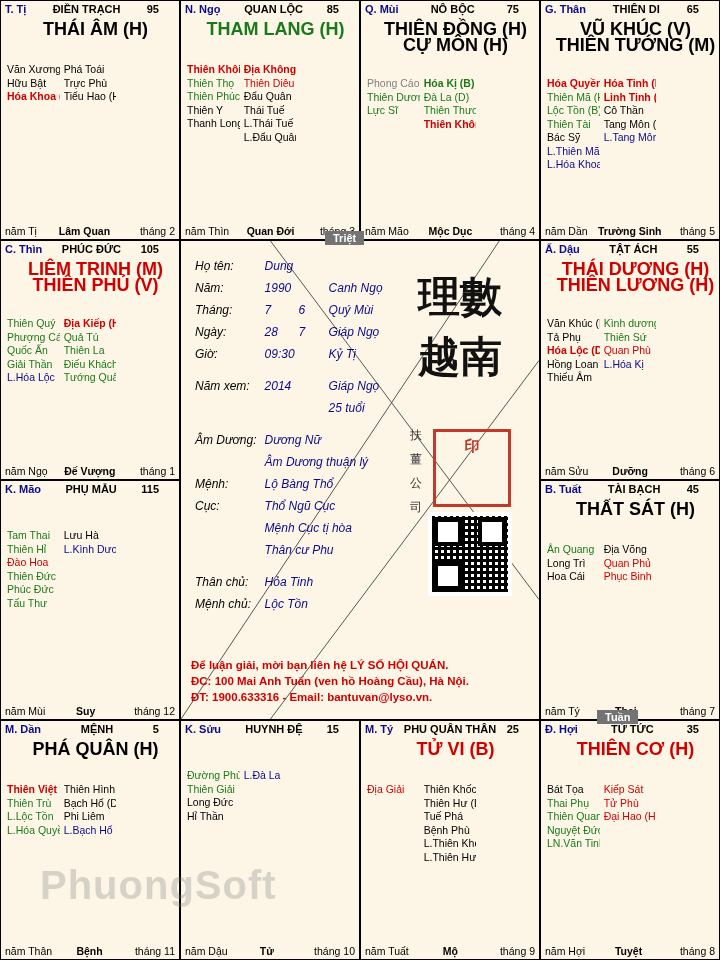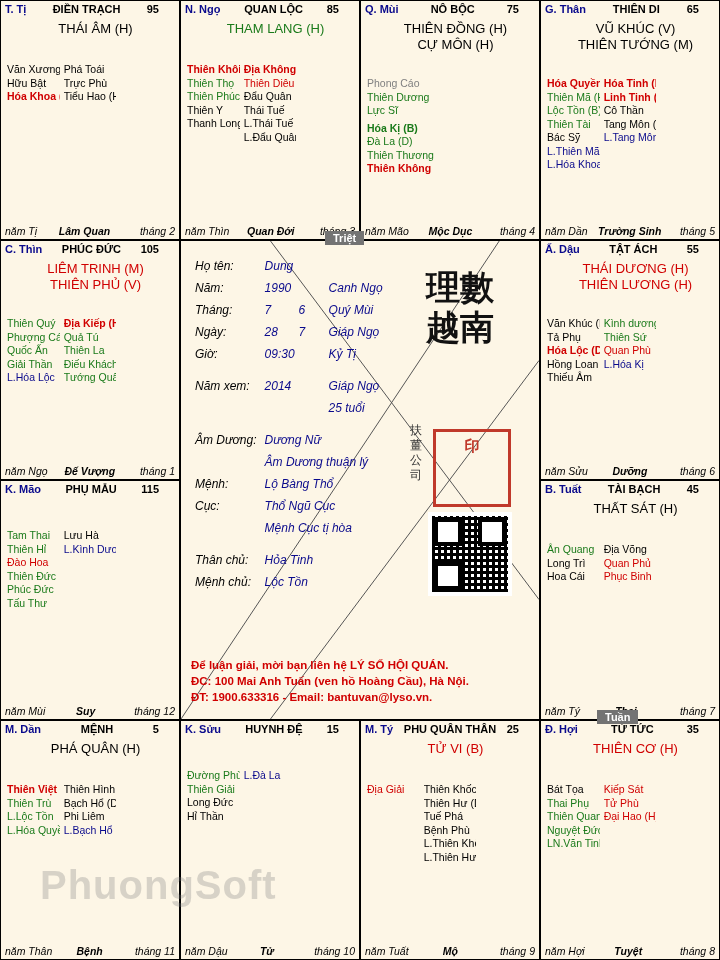--- a/index.html
+++ b/index.html
@@ -32,21 +32,21 @@
     display:flex;justify-content:space-between;align-items:baseline;
     font-size:11px;font-weight:bold;
   }
   .p-head .chi{color:#0a0a8c;font-weight:bold;}
   .p-head .cung{color:#000;font-weight:bold;}
   .p-head .num{color:#000;font-weight:bold;}
   
   .p-main{
     position:absolute;top:20px;left:11px;right:0;
     text-align:center;
-    font-size:13px;font-weight:normal;
+    font-size:18px;font-weight:bold;
     line-height:16px;
   }
   .red{color:#d00000;}
   .green{color:#1a7a1a;}
   .blue{color:#0a0a8c;}
   .grey{color:#808080;}
   .black{color:#000;}
   
   .p-stars{
     position:absolute;top:68px;left:6px;right:6px;
@@ -57,21 +57,20 @@
   }
   .p-stars .col{flex:1 1 0;min-width:0;}
   .p-stars.threecol .col{flex:1 1 0;}
   .p-stars .col div{white-space:nowrap;overflow:hidden;}
   .b{font-weight:bold;}
   
   .p-foot{
     position:absolute;bottom:2px;left:4px;right:4px;
     display:flex;justify-content:space-between;align-items:flex-start;
     font-size:10.5px;
-    font-style:italic;
   }
   .p-foot .nam{color:#000;}
   .p-foot .van{font-weight:bold;color:#000;}
   .p-foot .thang{color:#000;margin-left:8px;}
   .badge{
     position:absolute;
     background:#737373;color:#fff;font-weight:bold;font-size:11px;
     padding:1px 8px;
     z-index:5;
   }
@@ -97,42 +96,42 @@
   .sep{height:10px;}
   .footer-note{
     position:absolute;left:10px;right:0;bottom:14px;
     color:#d00000;font-size:11.5px;font-weight:bold;line-height:16px;
     text-align:left;
   }
   .calli{
     position:absolute;right:34px;top:26px;
     width:90px;text-align:center;
     font-family:"DejaVu Serif", serif;
-    font-size:34px;
-    line-height:40px;
+    font-size:42px;
+    line-height:60px;
     color:#111;
     font-weight:bold;
   }
   .seal{
     position:absolute;right:28px;top:188px;
     width:78px;height:78px;
     border:3px solid #c0392b;
     color:#c0392b;
     font-family:"DejaVu Serif", serif;
     font-size:15px;
     line-height:17px;
     text-align:center;
     padding-top:6px;
     box-sizing:border-box;
     font-weight:bold;
   }
   .sealtxt{
     position:absolute;right:112px;top:182px;
     font-family:"DejaVu Serif", serif;
-    font-size:12px;line-height:15px;color:#333;text-align:center;width:22px;
+    font-size:12px;line-height:24px;color:#333;text-align:center;width:22px;
   }
   .qr{
     position:absolute;right:28px;top:272px;
     width:76px;height:76px;
     background:
       repeating-linear-gradient(90deg,#000 0 3px,#fff 3px 6px),
       repeating-linear-gradient(0deg,#000 0 3px,#fff 3px 6px);
     background-blend-mode:multiply;
     border:3px solid #fff;
     outline:1px solid #fff;
@@ -226,21 +225,21 @@
   <div class="cell">
       <div class="p-head">
         <span class="chi">Q. Mùi</span>
         <span class="cung">NÔ BỘC</span>
         <span class="num">75</span>
       </div>
       <div class="p-main">
         <div class="black">THIÊN ĐỒNG (H)</div>
         <div class="black">CỰ MÔN (H)</div>
       </div>
-      <div class="p-stars threecol" style="top: 76px; flex-direction: column;">
+      <div class="p-stars threecol" style="top: 76px;">
         <div class="col">
           <div class="grey">Phong Cáo</div>
           <div class="green">Thiên Dương</div>
           <div class="green">Lực Sĩ</div>
         </div>
         <div class="col">
           <div class="green b">Hóa Kị (B)</div>
           <div class="green">Đà La (D)</div>
           <div class="green">Thiên Thương</div>
           <div class="red b">Thiên Không</div>
@@ -394,20 +393,24 @@
         </tr>
         <tr>
           <td class="lbl">Cục:</td>
           <td colspan="3">Thổ Ngũ Cục</td>
         </tr>
         <tr>
           <td></td>
           <td colspan="3">Mệnh Cục tị hòa</td>
         </tr>
         <tr>
+          <td></td>
+          <td colspan="3">Thân cư Phu</td>
+        </tr>
+        <tr>
               <td colspan="4" class="sep"></td>
             </tr>
         <tr>
           <td class="lbl">Thân chủ:</td>
           <td colspan="3">Hỏa Tinh</td>
         </tr>
         <tr>
           <td class="lbl">Mệnh chủ:</td>
           <td colspan="3">Lộc Tồn</td>
         </tr>

